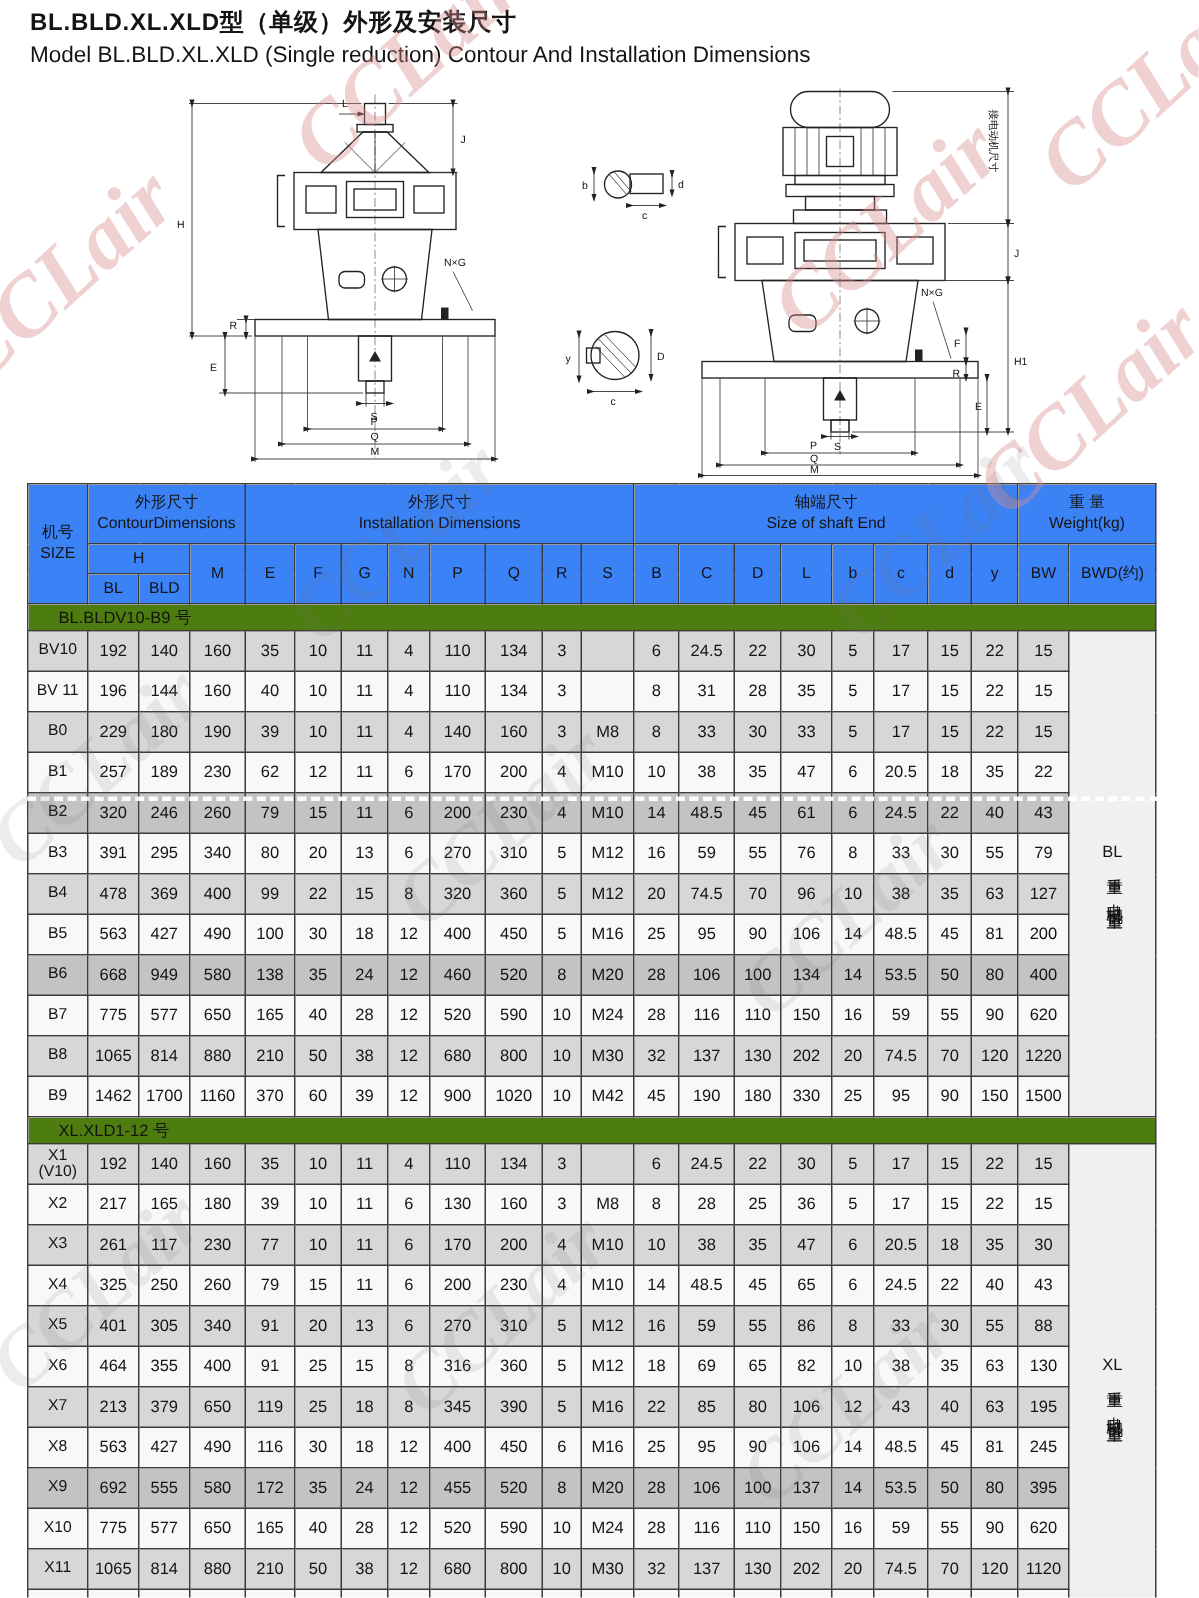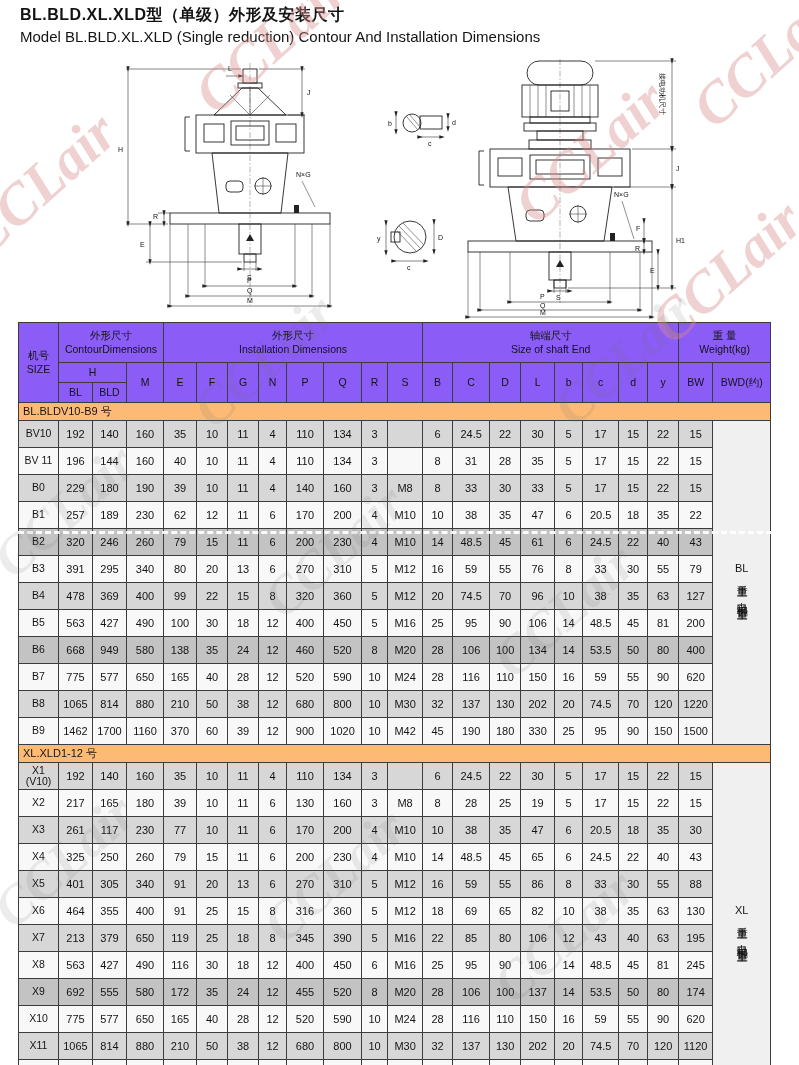--- a/index.html
+++ b/index.html
@@ -16,25 +16,25 @@
   svg .ln{stroke:#222;stroke-width:0.9;fill:none;}
   svg .thin{stroke:#444;stroke-width:0.6;fill:none;}
   svg .cl{stroke:#666;stroke-width:0.5;stroke-dasharray:6 2 1.5 2;fill:none;}
   svg .dim{stroke:#333;stroke-width:0.6;fill:none;}
   svg text{font-family:"Liberation Sans",sans-serif;font-size:7px;fill:#111;}
   svg .fill{fill:#222;stroke:none;}
 
   
   table.dim-table{position:absolute;left:18px;top:322px;border-collapse:collapse;table-layout:fixed;width:752px;background:#fff;}
   .dim-table th,.dim-table td{border:1px solid #3c3c3c;text-align:center;vertical-align:middle;padding:0;font-weight:400;overflow:hidden;}
-  .dim-table thead th{background:#8b5cf6;font-size:10.5px;line-height:1.25;}
+  .dim-table thead th{background:#3b82f6;font-size:10.5px;line-height:1.25;}
   .dim-table thead tr.r1{height:40px;}
   .dim-table thead tr.r2 th{height:19px;}
   .dim-table thead tr.r3 th{height:19px;}
-  .section-row td{height:17px;background:#fdba74;text-align:left;font-size:11px;padding-left:4px;}
+  .section-row td{height:17px;background:#4d7c0f;text-align:left;font-size:11px;padding-left:20px;}
   .data-row td{height:26px;font-size:11px;}
   .data-row .size-cell{white-space:pre-line;line-height:1.05;font-size:10.5px;}
   .shade-gray td{background:#d7d7d7;}
   .shade-white td{background:#f8f8f8;}
   .shade-dark td{background:#c3c3c3;}
   td.vnote{background:#f0f0f0 !important;vertical-align:middle;}
   .vnote .vlh{font-size:11px;margin-bottom:2px;}
   .vnote .vlv{writing-mode:vertical-lr;text-orientation:upright;font-size:11px;letter-spacing:2px;margin:0 auto;}
 
   
@@ -630,21 +630,21 @@
           <td>10</td>
           <td>11</td>
           <td>6</td>
           <td>130</td>
           <td>160</td>
           <td>3</td>
           <td>M8</td>
           <td>8</td>
           <td>28</td>
           <td>25</td>
-          <td>19</td>
+          <td>36</td>
           <td>5</td>
           <td>17</td>
           <td>15</td>
           <td>22</td>
           <td>15</td>
         </tr>
         <tr class="data-row shade-gray">
           <td class="size-cell">X3</td>
           <td>261</td>
           <td>117</td>
@@ -796,21 +796,21 @@
           <td>8</td>
           <td>M20</td>
           <td>28</td>
           <td>106</td>
           <td>100</td>
           <td>137</td>
           <td>14</td>
           <td>53.5</td>
           <td>50</td>
           <td>80</td>
-          <td>174</td>
+          <td>395</td>
         </tr>
         <tr class="data-row shade-white">
           <td class="size-cell">X10</td>
           <td>775</td>
           <td>577</td>
           <td>650</td>
           <td>165</td>
           <td>40</td>
           <td>28</td>
           <td>12</td>

